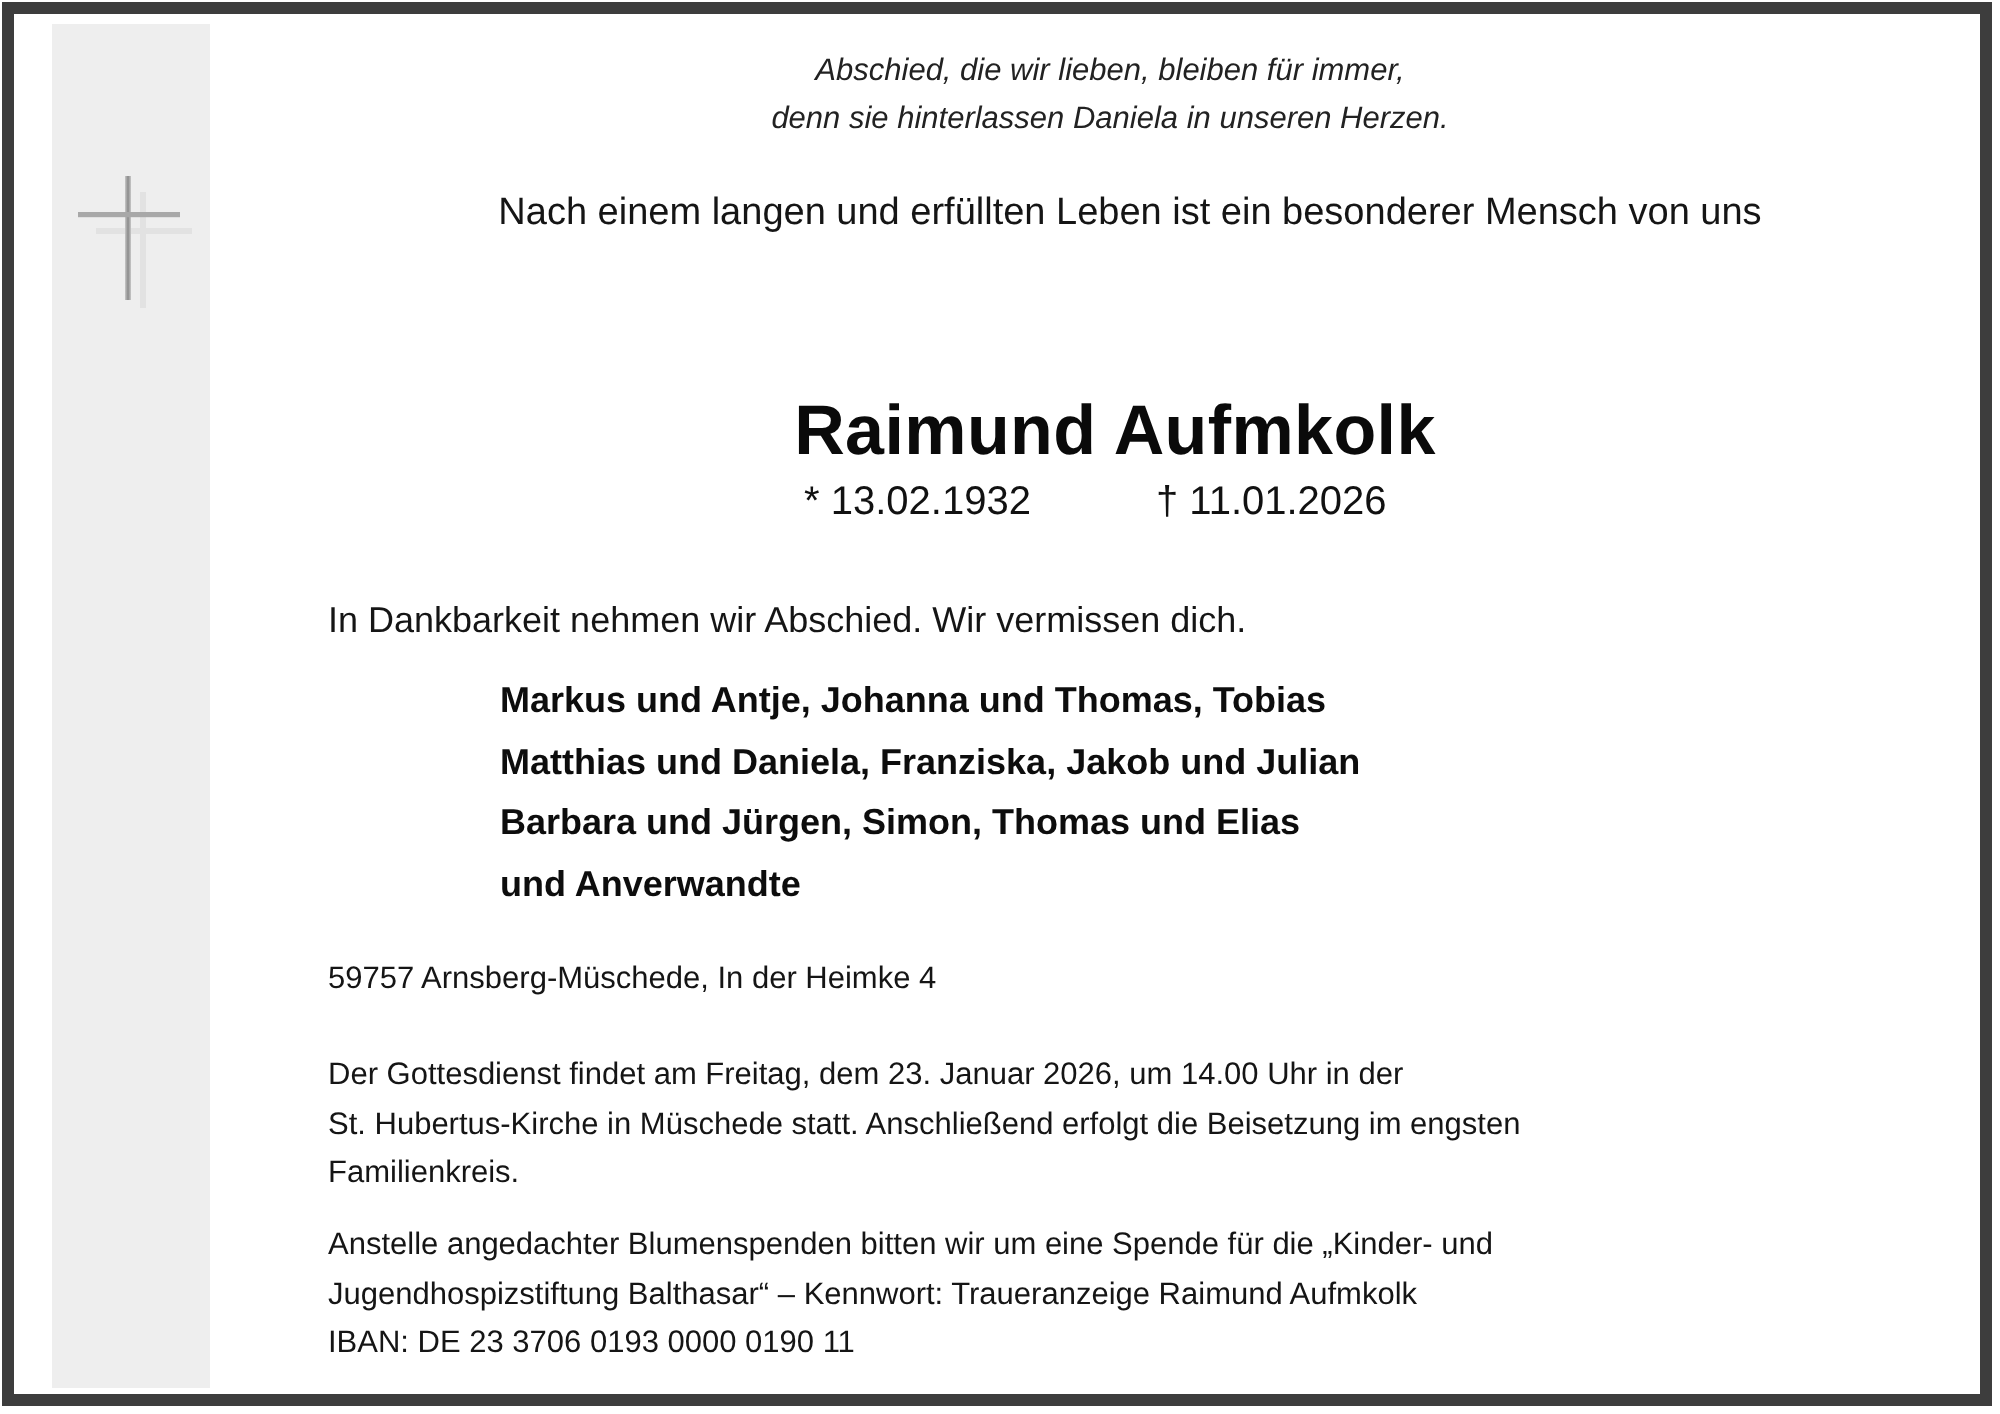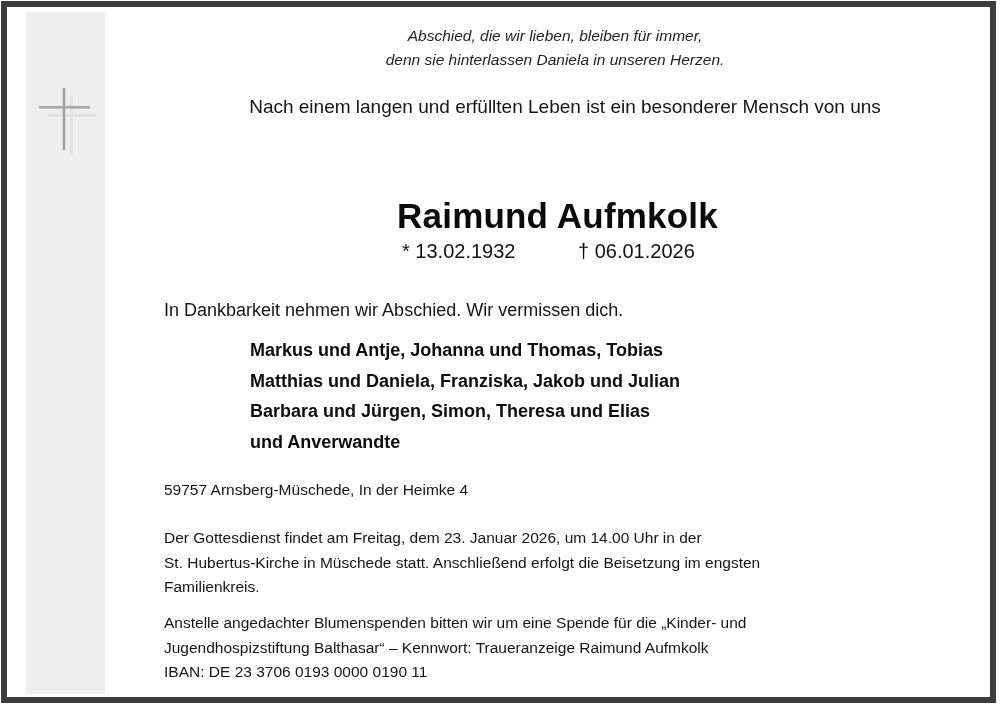--- a/index.html
+++ b/index.html
@@ -58,29 +58,29 @@
 </div>
 
 <div class="intro">
   <div>Nach einem langen und erfüllten Leben ist ein besonderer Mensch von uns</div>
 </div>
 
 <div class="name">Raimund Aufmkolk</div>
 
 <div class="dates">
   <span class="birth">* 13.02.1932</span>
-  <span class="death">† 06.01.2026</span>
+  <span class="death">† 11.01.2026</span>
 </div>
 
 <div class="thanks">In Dankbarkeit nehmen wir Abschied. Wir vermissen dich.</div>
 
 <div class="family">
   <div>Markus und Antje, Johanna und Thomas, Tobias</div>
   <div>Matthias und Daniela, Franziska, Jakob und Julian</div>
-  <div>Barbara und Jürgen, Simon, Theresa und Elias</div>
+  <div>Barbara und Jürgen, Simon, Thomas und Elias</div>
   <div>und Anverwandte</div>
 </div>
 
 <div class="address">59757 Arnsberg-Müschede, In der Heimke 4</div>
 
 <div class="service">
   <div>Der Gottesdienst findet am Freitag, dem 23. Januar 2026, um 14.00 Uhr in der</div>
   <div>St. Hubertus-Kirche in Müschede statt. Anschließend erfolgt die Beisetzung im engsten</div>
   <div>Familienkreis.</div>
 </div>

